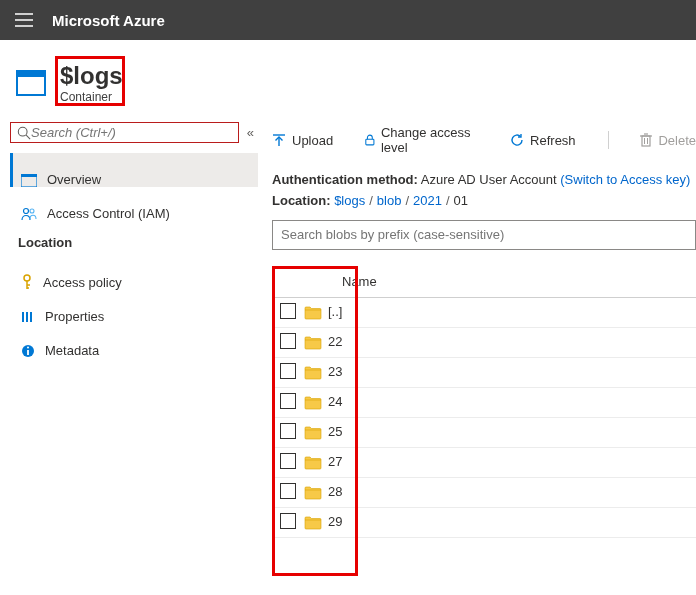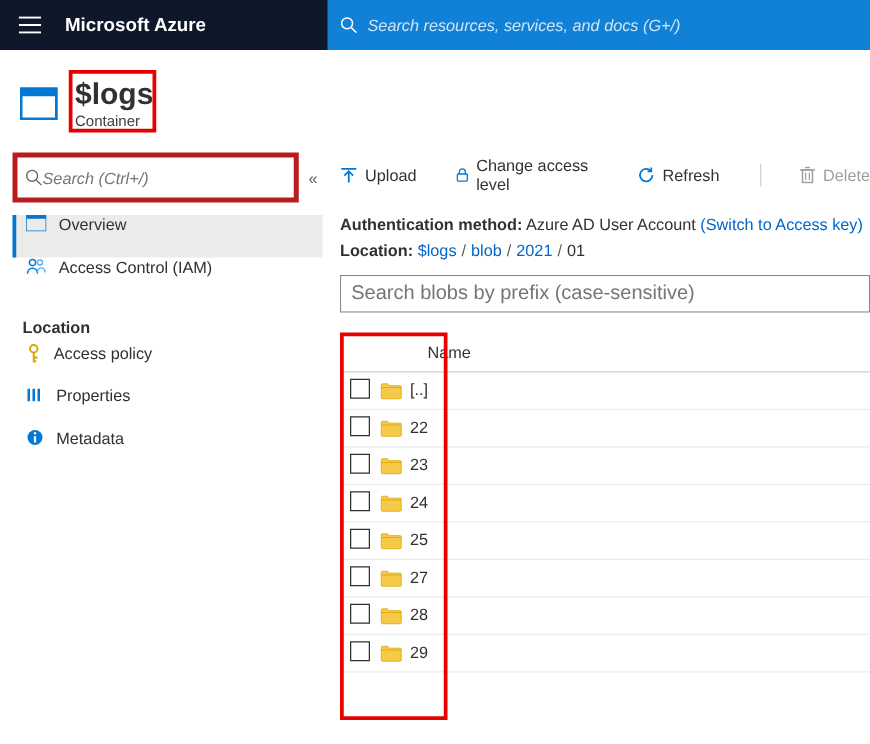--- a/index.html
+++ b/index.html
@@ -1,19 +1,19 @@
 <!DOCTYPE html>
 <html><head>
 <meta charset="utf-8">
 <style>
   * { box-sizing: border-box; margin: 0; padding: 0; font-family: "Segoe UI", Arial, sans-serif; }
   body { width: 696px; height: 595px; background: #fff; color: #323130; overflow: hidden; }
 
   
-  .topbar { height: 40px; background: #0f172a; display: flex; align-items: center; color: #fff; }
+  .topbar { height: 40px; background: #404040; display: flex; align-items: center; color: #fff; }
   .hamburger { width: 48px; height: 40px; display: flex; align-items: center; justify-content: center; cursor: pointer; }
   .brand { font-size: 15px; font-weight: 600; padding-left: 4px; width: 214px; }
   .global-search { flex: 1; height: 40px; background: #1181d7; display: flex; align-items: center; padding: 0 10px; }
   .global-search svg { flex-shrink: 0; }
   .global-search input { flex: 1; background: transparent; border: none; outline: none; color: #fff; font-size: 13px; padding-left: 8px; font-style: italic; }
   .global-search input::placeholder { color: #cde6f7; font-style: italic; }
 
   
   .title-row { display: flex; align-items: center; padding: 22px 0 0 16px; gap: 14px; }
   .res-icon { width: 30px; height: 26px; background: #0078d4; border: 2px solid #0078d4; position: relative; }
@@ -21,42 +21,42 @@
   .title-text { position: relative; }
   .title-text h1 { font-size: 24px; font-weight: 600; }
   .title-text .sub { font-size: 12px; color: #404040; }
   .red-box-title { position: absolute; border: 3px solid #e60000; left: -5px; top: -6px; width: 70px; height: 50px; pointer-events: none; }
 
   .body-row { display: flex; margin-top: 18px; }
 
   
   .sidebar { width: 258px; padding: 0 0 0 10px; }
   .side-search-row { display: flex; align-items: center; gap: 8px; }
-  .side-search { flex: 1; height: 40px; border: 4px solid #b91c1c; display: flex; align-items: center; padding: 0 6px; }
+  .side-search { flex: 1; height: 21px; border: 1px solid #b91c1c; display: flex; align-items: center; padding: 0 6px; }
   .side-search input { flex: 1; border: none; outline: none; font-size: 13px; font-style: italic; }
   .collapse-chevrons { font-size: 13px; color: #605e5c; letter-spacing: -4px; cursor: pointer; padding-right: 8px; }
   .nav { margin-top: 10px; }
-  .nav-item { display: flex; align-items: flex-start; height: 34px; padding-left: 8px; gap: 10px; font-size: 13px; cursor: pointer; border-left: 3px solid transparent; }
+  .nav-item { display: flex; align-items: flex-end; height: 34px; padding-left: 8px; gap: 10px; font-size: 13px; cursor: pointer; border-left: 3px solid transparent; }
   .nav-item.active { background: #edebe9; border-left: 3px solid #0078d4; }
   .nav-group { font-size: 13px; font-weight: 600; padding: 14px 0 6px 8px; }
 
   
   .main { flex: 1; padding: 0 0 0 14px; }
   .cmdbar { display: flex; align-items: center; height: 36px; gap: 32px; font-size: 13px; }
   .cmdbtn { display: flex; align-items: center; gap: 6px; cursor: pointer; color: #323130; }
   .cmdbtn.disabled { color: #a19f9d; }
   .cmdbar .divider { width: 1px; height: 18px; background: #d0d0d0; }
 
   .meta { font-size: 13px; margin-top: 12px; line-height: 1.6; }
   .meta .label { font-weight: 600; }
   .link { color: #0066cc; cursor: pointer; }
   .crumb-sep { color: #605e5c; padding: 0 4px; }
 
   .blob-search { margin-top: 8px; height: 30px; border: 1px solid #8a8886; width: 100%; }
-  .blob-search input { width: 100%; height: 100%; border: none; outline: none; padding: 0 8px; font-size: 16px; }
+  .blob-search input { width: 100%; height: 100%; border: none; outline: none; padding: 0 8px; font-size: 13px; }
 
   .table-wrap { position: relative; margin-top: 18px; }
   .red-box-table { position: absolute; border: 3px solid #e60000; left: 0; top: -2px; width: 86px; height: 310px; pointer-events: none; }
   .tbl { width: 100%; border-collapse: collapse; font-size: 13px; }
   .tbl th { text-align: left; border-bottom: 1px solid #cfcfcf; padding: 6px 4px 8px 4px; }
   .tbl th.name-h { padding-left: 42px; font-weight: 400; }
   .tbl td { border-bottom: 1px solid #ececec; padding: 5px 4px; vertical-align: middle; }
   .tbl td.chk { width: 26px; padding-left: 8px; }
   .chkbox { width: 16px; height: 16px; border: 1px solid #323130; display: inline-block; cursor: pointer; }
   .folder-ic { display: inline-block; vertical-align: middle; margin-right: 6px; }
@@ -67,27 +67,20 @@
 </head>
 <body>
 
 <div class="topbar">
   <div class="hamburger">
     <svg width="18" height="14" viewBox="0 0 18 14">
       <path d="M0 1h18M0 7h18M0 13h18" stroke="#fff" stroke-width="1.6"></path>
     </svg>
   </div>
   <div class="brand">Microsoft Azure</div>
-  <div class="global-search">
-    <svg width="14" height="14" viewBox="0 0 16 16">
-      <circle cx="6.5" cy="6.5" r="5" stroke="#fff" stroke-width="1.4" fill="none"></circle>
-      <line x1="10.5" y1="10.5" x2="15" y2="15" stroke="#fff" stroke-width="1.4"></line>
-    </svg>
-    <input type="text" placeholder="Search resources, services, and docs (G+/)" style="">
-  </div>
 </div>
 
 <div class="title-row">
   <div class="res-icon"></div>
   <div class="title-text">
     <div class="red-box-title"></div>
     <h1>$logs</h1>
     <div class="sub">Container</div>
   </div>
 </div>

